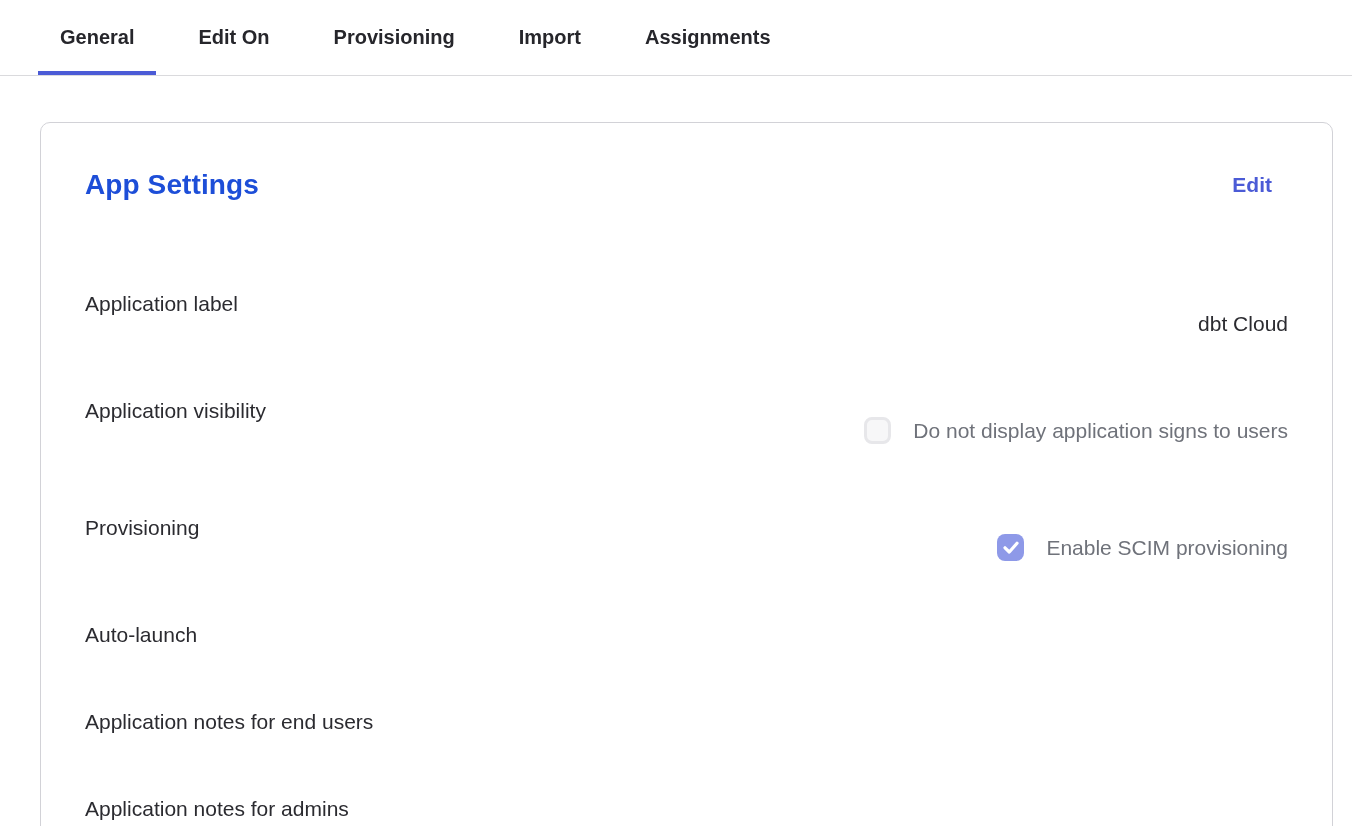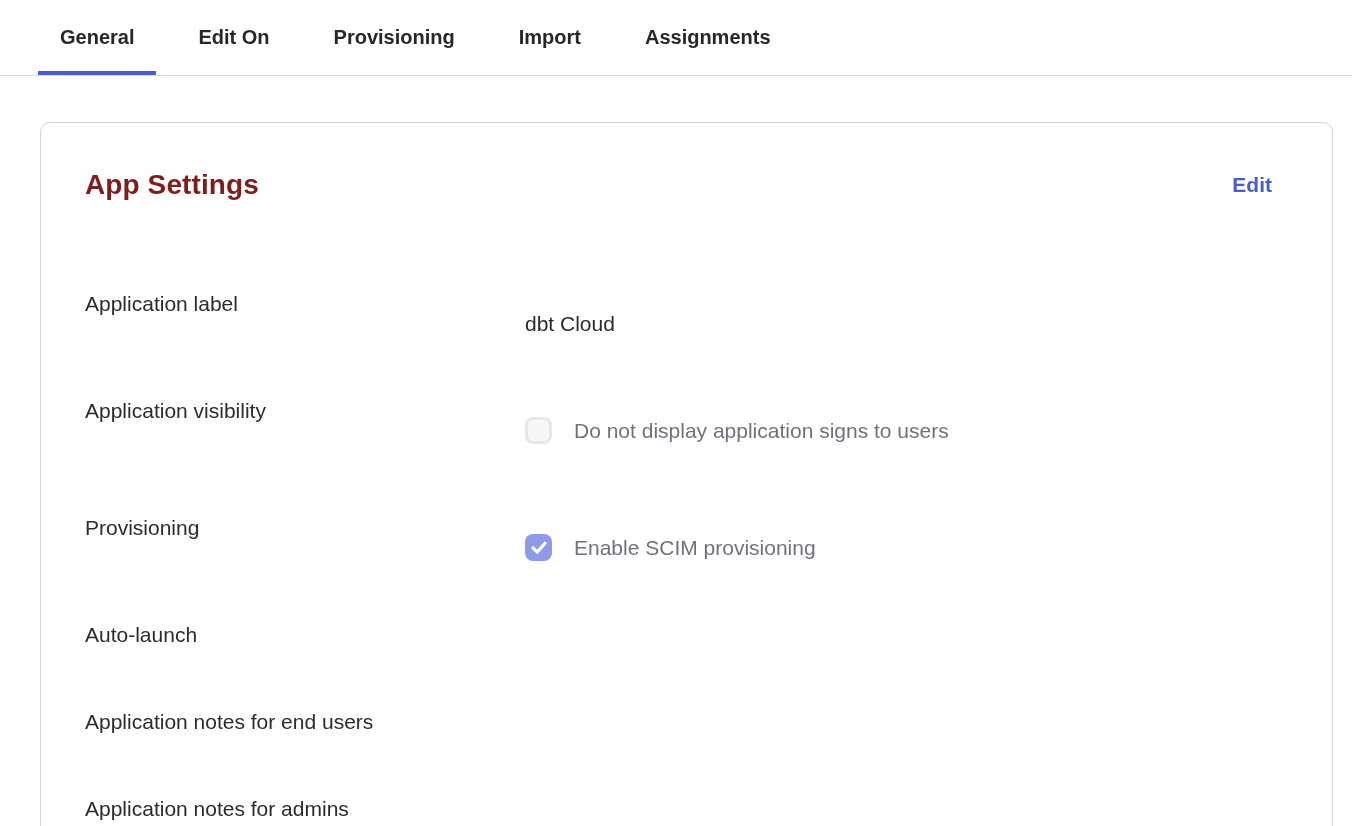--- a/index.html
+++ b/index.html
@@ -43,31 +43,31 @@
     border:1px solid var(--card-border);
     border-radius:10px;
     background:#ffffff;
     padding:45px 44px 48px 44px;
   }
   .card-header{
     display:flex;justify-content:space-between;align-items:center;
     margin-bottom:87px;
   }
   .card-title{
-    font-size:28px;line-height:33px;font-weight:600;color:#7f1d1d;
+    font-size:28px;line-height:33px;font-weight:600;color:#1d4ed8;
     letter-spacing:.1px;
   }
   .edit-link{
     font-size:21px;font-weight:700;color:var(--accent);
     margin-right:16px;cursor:pointer;text-decoration:none;
   }
   
   .row{
     display:flex;align-items:flex-start;
-    min-height:31px;margin-top:56px;
+    min-height:31px;margin-top:56px;justify-content:space-between;
   }
   .row:first-child{margin-top:0;}
   .row.gap-lg{margin-top:66px;}
   .row-label{
     width:440px;flex:0 0 440px;
     font-size:21px;line-height:31px;color:var(--text-dark);
   }
   .row-value{
     display:flex;align-items:center;
     font-size:21px;line-height:31px;color:var(--text-dark);margin-top:20px;

